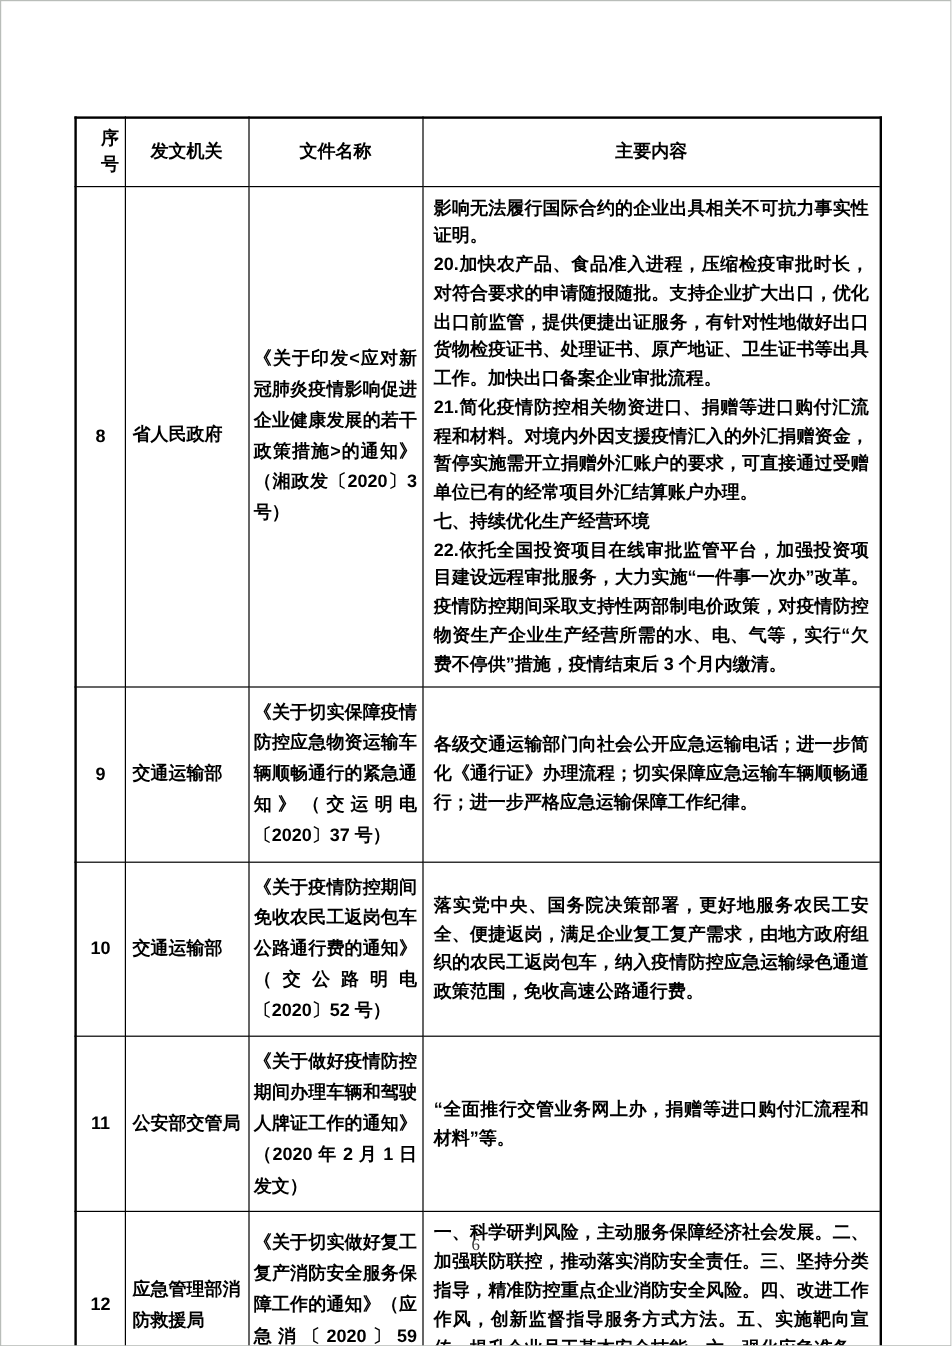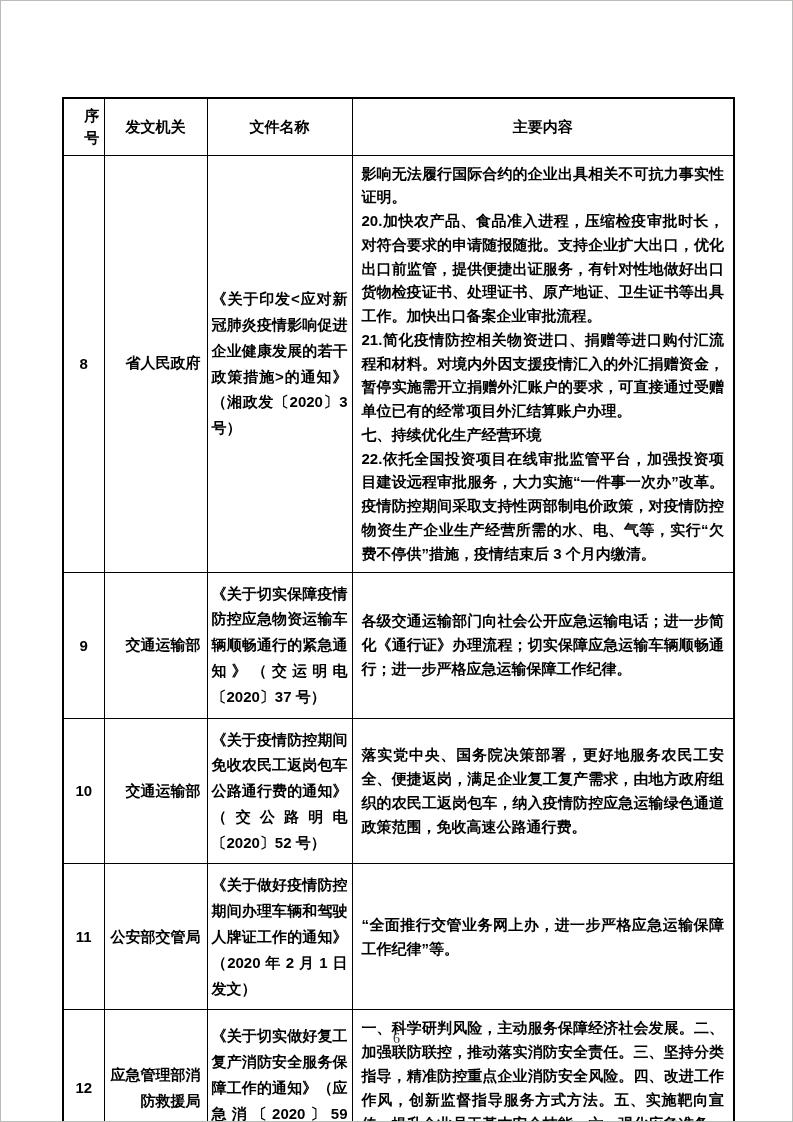--- a/index.html
+++ b/index.html
@@ -40,21 +40,21 @@
     display: inline-block;
     width: 1.1em;
     word-break: break-all;
     margin-left: 16px;
   }
   td.no-cell {
     text-align: center;
     padding: 2px;
   }
   td.agency-cell {
-    text-align: right;
+    text-align: left;
     padding: 2px 6px;
     line-height: 1.75;
   }
   td.doc-cell {
     text-align: justify;
     padding: 8px 4px;
     line-height: 1.72;
   }
   td.content-cell {
     text-align: justify;
@@ -114,21 +114,21 @@
         <tr>
     <td class="no-cell">10</td>
     <td class="agency-cell">交通运输部</td>
     <td class="doc-cell">《关于疫情防控期间免收农民工返岗包车公路通行费的通知》（交公路明电〔2020〕52 号）</td>
     <td class="content-cell">落实党中央、国务院决策部署，更好地服务农民工安全、便捷返岗，满足企业复工复产需求，由地方政府组织的农民工返岗包车，纳入疫情防控应急运输绿色通道政策范围，免收高速公路通行费。</td>
   </tr>
         <tr>
     <td class="no-cell">11</td>
     <td class="agency-cell">公安部交管局</td>
     <td class="doc-cell">《关于做好疫情防控期间办理车辆和驾驶人牌证工作的通知》（2020 年 2 月 1 日发文）</td>
-    <td class="content-cell">“全面推行交管业务网上办，进一步严格应急运输保障工作纪律”等。</td>
+    <td class="content-cell">“全面推行交管业务网上办，捐赠等进口购付汇流程和材料”等。</td>
   </tr>
         <tr>
     <td class="no-cell">12</td>
     <td class="agency-cell">应急管理部消防救援局</td>
     <td class="doc-cell">《关于切实做好复工复产消防安全服务保障工作的通知》（应急消〔2020〕59 号）</td>
     <td class="content-cell">一、科学研判风险，主动服务保障经济社会发展。二、加强联防联控，推动落实消防安全责任。三、坚持分类指导，精准防控重点企业消防安全风险。四、改进工作作风，创新监督指导服务方式方法。五、实施靶向宣传，提升企业员工基本安全技能。六、强化应急准备，筑牢灭火救援最后屏障。</td>
   </tr>
       </tbody>
   </table>
 

